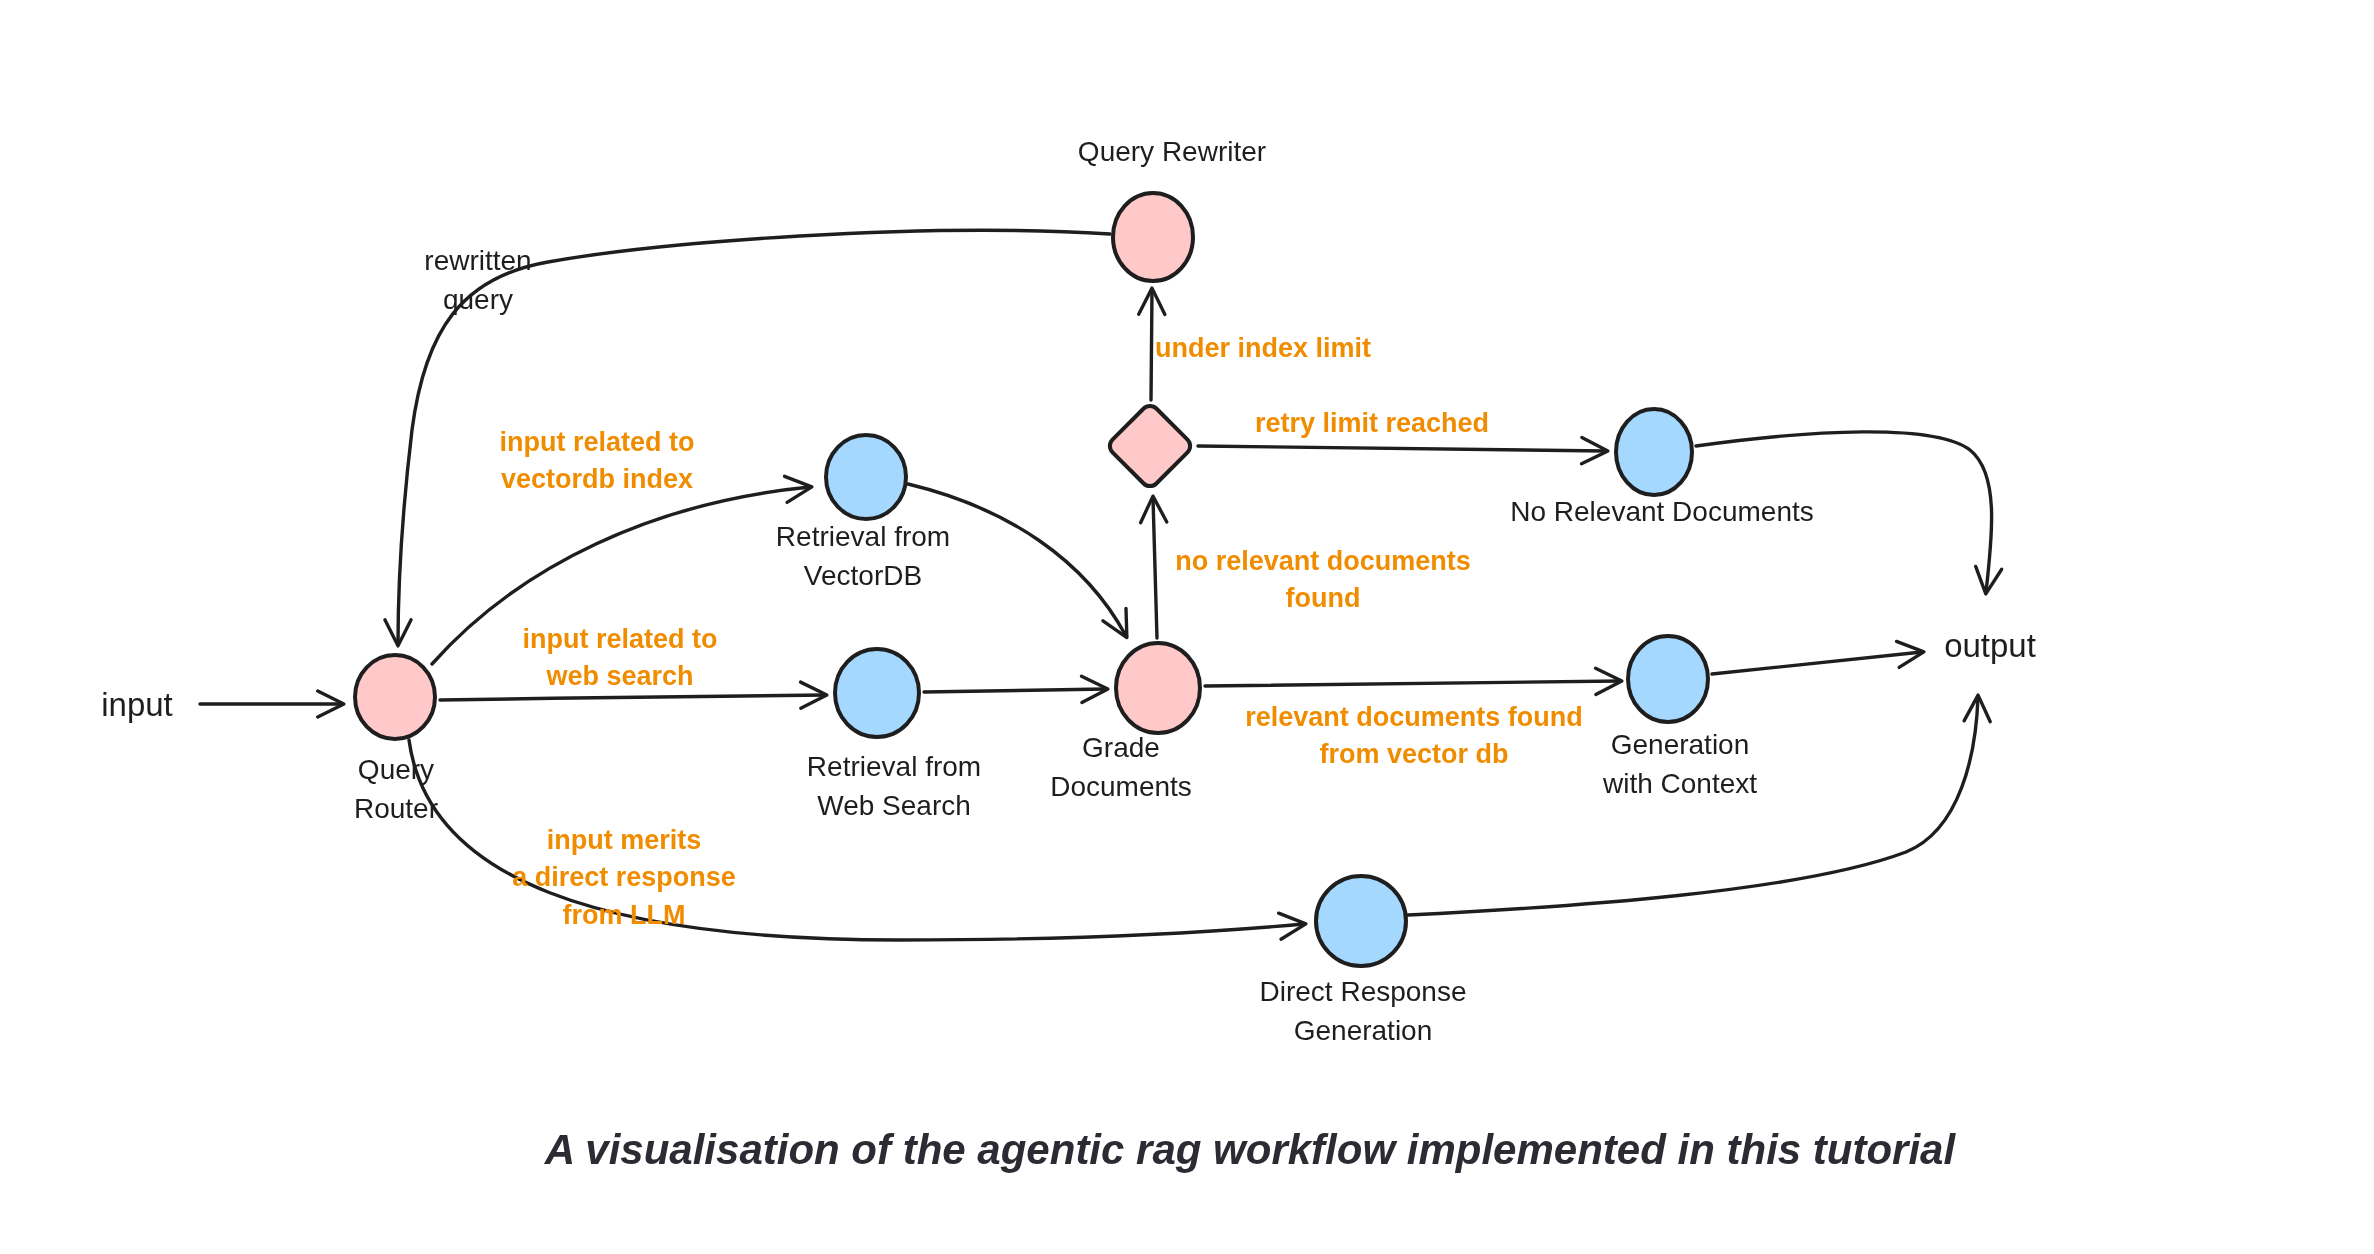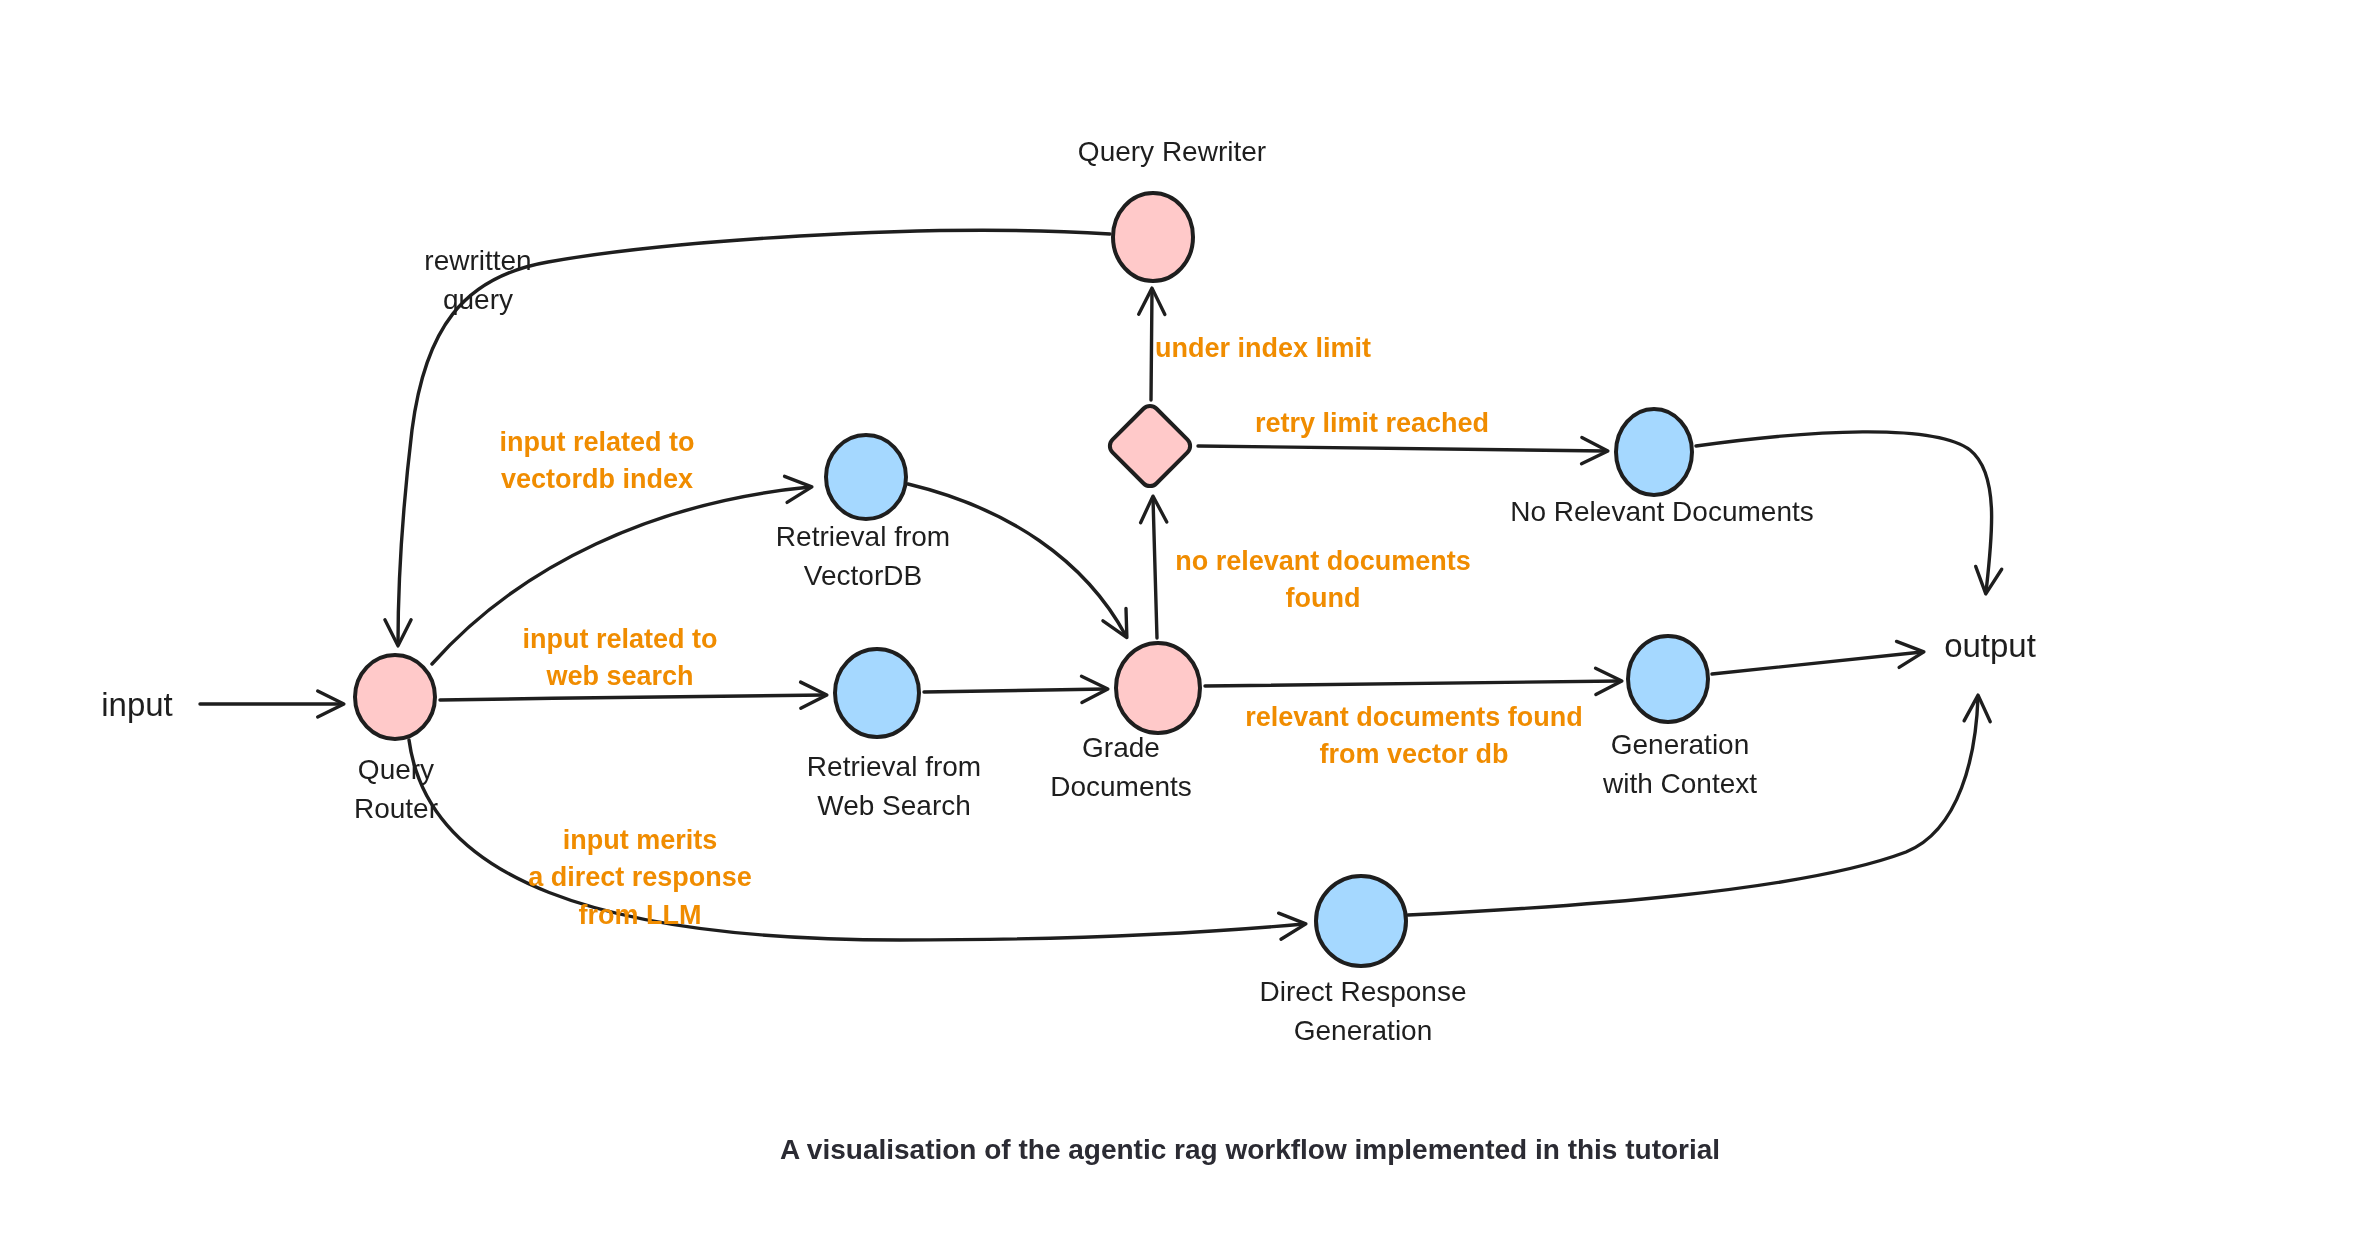--- a/index.html
+++ b/index.html
@@ -47,24 +47,25 @@
     font-size: 33px;
     font-weight: 500;
     white-space: nowrap;
   }
   .lbl--orange {
     color: #f08c00;
     font-weight: 600;
     font-size: 27px;
   }
   .lbl--caption {
-    font-size: 28px;
+    font-size: 42px;
     font-weight: 600;
     color: #2b2b33;
     white-space: nowrap;
+    font-style: italic;
   }
 </style>
 </head>
 <body>
 
 <div class="stage">
 
   <svg class="edges-svg" viewBox="0 0 2374 1254">
     <defs>
       <marker id="arrowV" viewBox="0 0 20 20" refX="17" refY="10" markerWidth="11" markerHeight="11" orient="auto-start-reverse">
@@ -121,19 +122,19 @@
   <div class="lbl lbl--orange" style="left:1263px; top:349px;">under index limit</div>
   <div class="lbl lbl--orange" style="left:1372px; top:424px;">retry limit reached</div>
   <div class="lbl lbl--orange" style="left:597px; top:461px;">input related to
 vectordb index</div>
   <div class="lbl lbl--orange" style="left:1323px; top:580px;">no relevant documents
 found</div>
   <div class="lbl lbl--orange" style="left:620px; top:658px;">input related to
 web search</div>
   <div class="lbl lbl--orange" style="left:1414px; top:736px;">relevant documents found
 from vector db</div>
-  <div class="lbl lbl--orange" style="left:624px; top:878px;margin-left:16px;">input merits
+  <div class="lbl lbl--orange" style="left:624px; top:878px;">input merits
 a direct response
 from LLM</div>
 
   <div class="lbl lbl--caption" style="left:1250px; top:1150px;">A visualisation of the agentic rag workflow implemented in this tutorial</div>
 
 </div>
 
 </body></html>

